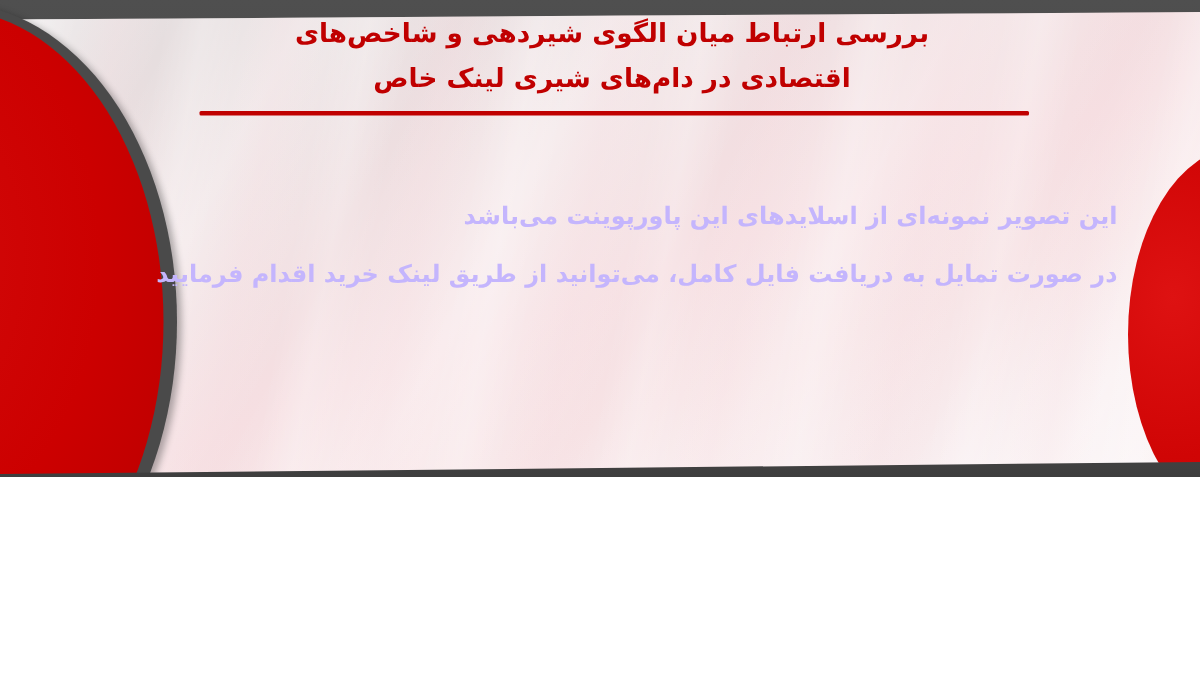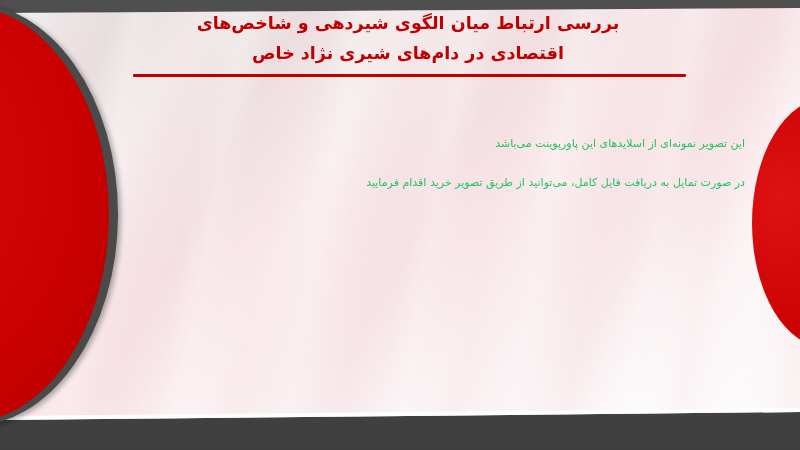--- a/index.html
+++ b/index.html
@@ -8,21 +8,21 @@
     padding: 0;
     background: #ffffff;
   }
   body {
     font-family: "DejaVu Sans", "Liberation Sans", sans-serif;
   }
 
   .slide {
     position: relative;
     width: 800px;
-    height: 450px;
+    height: 318px;
     overflow: hidden;
     background: #4a4a4a;
   }
 
   
   .frame-dark {
     position: absolute;
     inset: 0;
     background: linear-gradient(180deg, #4f4f4f 0%, #3f3f3f 100%);
   }
@@ -167,25 +167,25 @@
   
   .body-block {
     position: absolute;
     left: 40px;
     top: 124px;
     width: 705px;
     direction: rtl;
     text-align: right;
   }
   .body-line {
-    color: #22c55e;
-    font-size: 11px;
+    color: #c4b5fd;
+    font-size: 16px;
     line-height: 39px;
     white-space: nowrap;
-    font-weight: normal;
+    font-weight: bold;
   }
 
   
   .bottom-band {
     position: absolute;
     left: 0;
     bottom: 0;
     width: 800px;
     height: 42px;
     background: linear-gradient(180deg, #484848 0%, #3e3e3e 100%);
@@ -211,25 +211,25 @@
 
   <div class="lens-wrap">
     <div class="lens-outline"></div>
     <div class="lens-fill"></div>
   </div>
 
   <div class="right-ellipse"></div>
 
   <div class="title-block">
     <div class="title-line">بررسی ارتباط میان الگوی شیردهی و شاخص‌های</div>
-    <div class="title-line">اقتصادی در دام‌های شیری نژاد خاص</div>
+    <div class="title-line">اقتصادی در دام‌های شیری لینک خاص</div>
   </div>
 
   <div class="title-rule"></div>
 
   <div class="body-block">
     <div class="body-line">این تصویر نمونه‌ای از اسلایدهای این پاورپوینت می‌باشد</div>
-    <div class="body-line">در صورت تمایل به دریافت فایل کامل، می‌توانید از طریق تصویر خرید اقدام فرمایید</div>
+    <div class="body-line">در صورت تمایل به دریافت فایل کامل، می‌توانید از طریق لینک خرید اقدام فرمایید</div>
   </div>
 
   <div class="bottom-band"></div>
 
 </div>
 
 </body></html>

